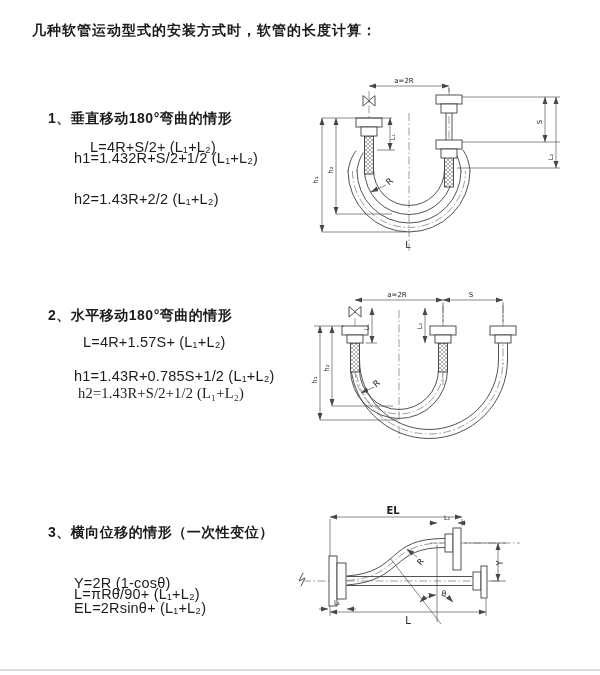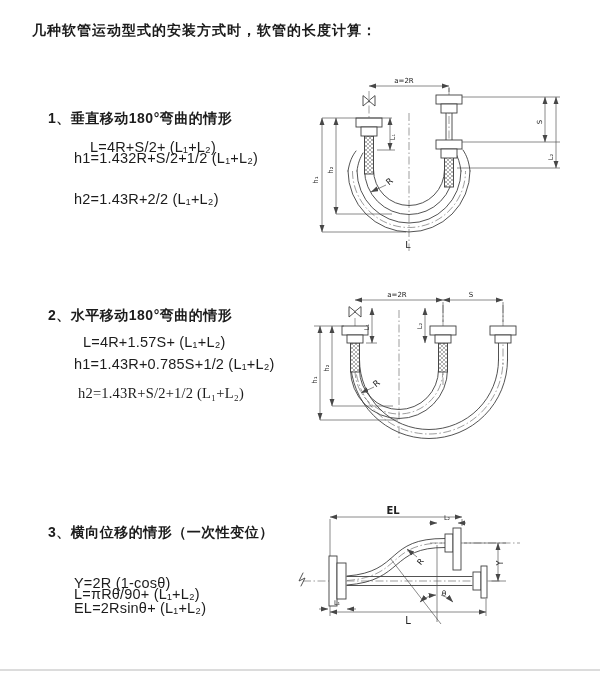--- a/index.html
+++ b/index.html
@@ -27,21 +27,21 @@
 
 <div class="abs title" style="left:32px;top:22px;">几种软管运动型式的安装方式时，软管的长度计算：</div>
 
 <div class="abs heading" style="left:48px;top:110px;">1、垂直移动180°弯曲的情形</div>
 <div class="abs formula" style="left:74px;top:139px;margin-left:16px;">L=4R+S/2+ (L₁+L₂)</div>
 <div class="abs formula" style="left:74px;top:150px;">h1=1.432R+S/2+1/2 (L₁+L₂)</div>
 <div class="abs formula" style="left:74px;top:191px;">h2=1.43R+2/2 (L₁+L₂)</div>
 
 <div class="abs heading" style="left:48px;top:307px;">2、水平移动180°弯曲的情形</div>
 <div class="abs formula" style="left:74px;top:334px;margin-left:9px;">L=4R+1.57S+ (L₁+L₂)</div>
-<div class="abs formula" style="left:74px;top:356px;">h1=1.43R+0.785S+1/2 (L₁+L₂)</div>
+<div class="abs formula" style="left:74px;top:368px;">h1=1.43R+0.785S+1/2 (L₁+L₂)</div>
 <div class="abs formula" style="left:78px;top:385px;font-family:Liberation Serif, serif;">h2=1.43R+S/2+1/2 (L₁+L₂)</div>
 
 <div class="abs heading" style="left:48px;top:524px;">3、横向位移的情形（一次性变位）</div>
 <div class="abs formula" style="left:74px;top:550px;margin-top:36px;">L=πRθ/90+ (L₁+L₂)</div>
 <div class="abs formula" style="left:74px;top:575px;">Y=2R (1-cosθ)</div>
 <div class="abs formula" style="left:74px;top:600px;">EL=2Rsinθ+ (L₁+L₂)</div>
 
 <svg style="left:300px;top:60px;" width="300" height="212" viewBox="300 60 300 212">
   <defs>
     <marker id="ar1" markerWidth="9" markerHeight="6" refX="7.4" refY="2.6" orient="auto-start-reverse" markerUnits="userSpaceOnUse">

